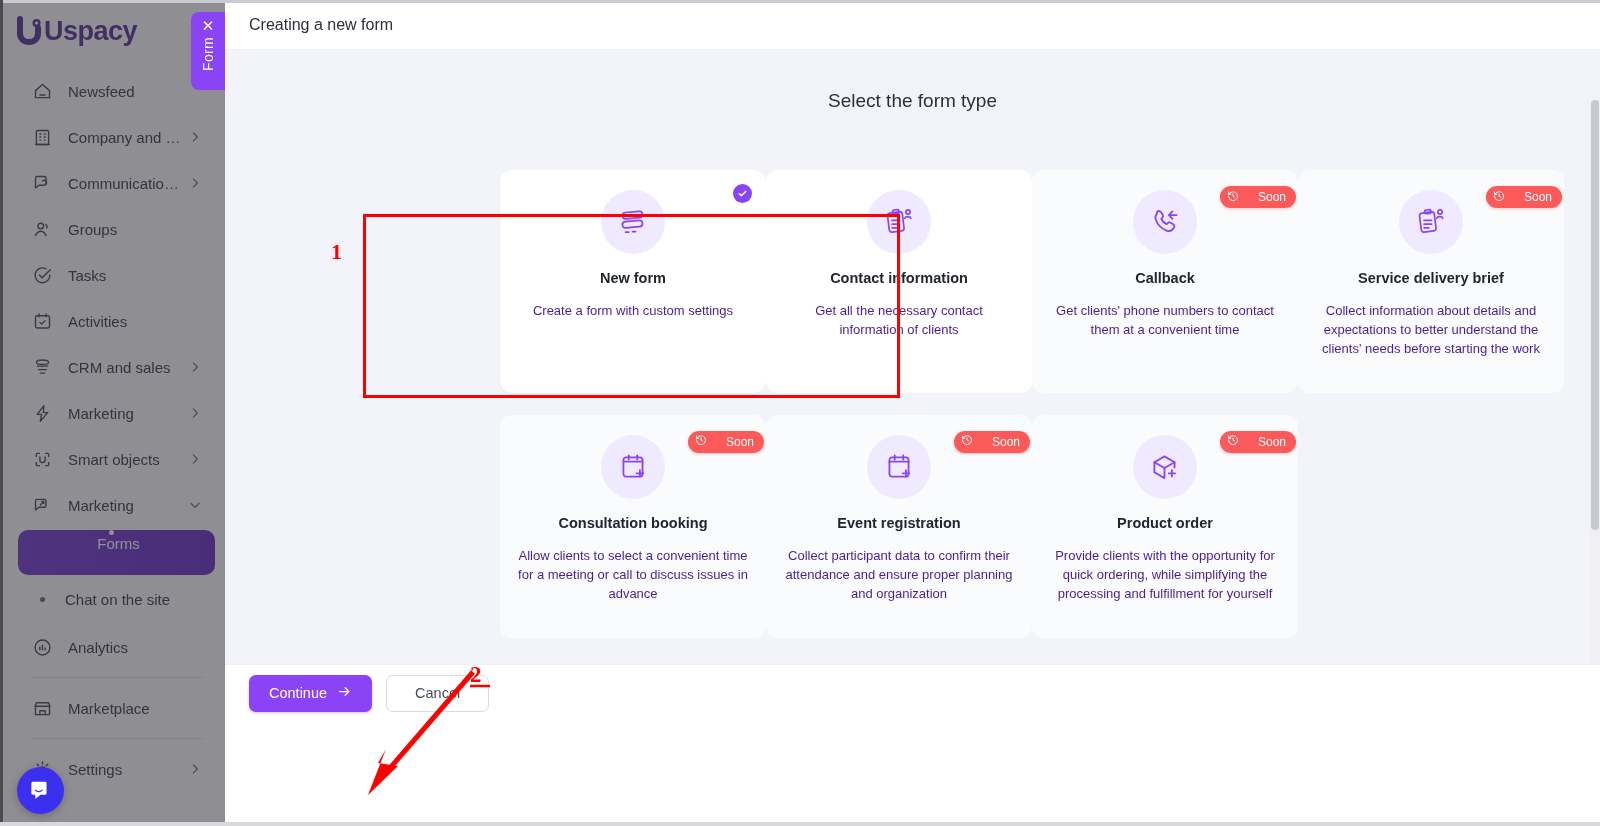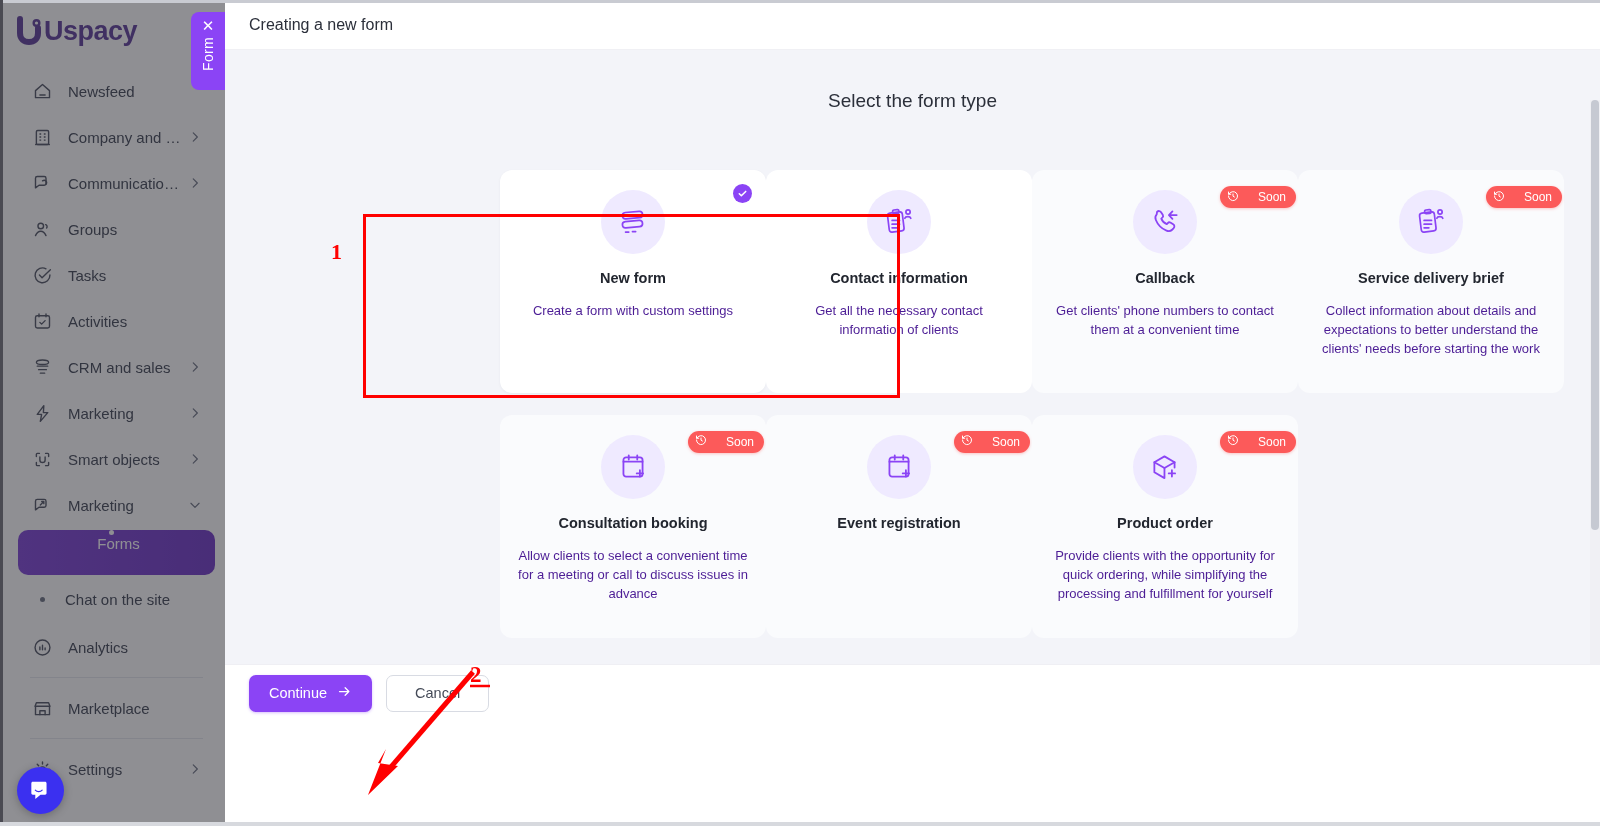--- a/index.html
+++ b/index.html
@@ -674,20 +674,21 @@
             </div>
             <div class="circ">
               <svg width="34" height="34" viewBox="0 0 32 32" fill="none" stroke="#8b44f5" stroke-width="1.7" stroke-linecap="round" stroke-linejoin="round">
                 <path d="M7 11h18v11.5a2.5 2.5 0 01-2.5 2.5H9.5A2.5 2.5 0 017 22.5z"></path>
                 <path d="M7 11V9.5A2.5 2.5 0 019.5 7h13A2.5 2.5 0 0125 9.5V11"></path>
                 <path d="M12 5v4M20 5v4"></path>
                 <path d="M22.5 19v6M19.5 22h6"></path>
               </svg>
             </div>
             <div class="c-title">Event registration</div>
+            <div class="c-desc">Collect participant data to confirm their attendance and ensure proper planning and organization</div>
           </div>
 
           <div class="card soft">
             <div class="badge-soon">
               <span>
                 <svg width="12" height="12" viewBox="0 0 24 24" fill="none" stroke="#fff" stroke-width="2" stroke-linecap="round" stroke-linejoin="round">
                   <path d="M3.8 8.5A9 9 0 1 1 3 12"></path>
                     <path d="M3 4v4.5h4.5"></path>
                     <path d="M12 8v4.3l2.8 1.7"></path>
                 </svg>

